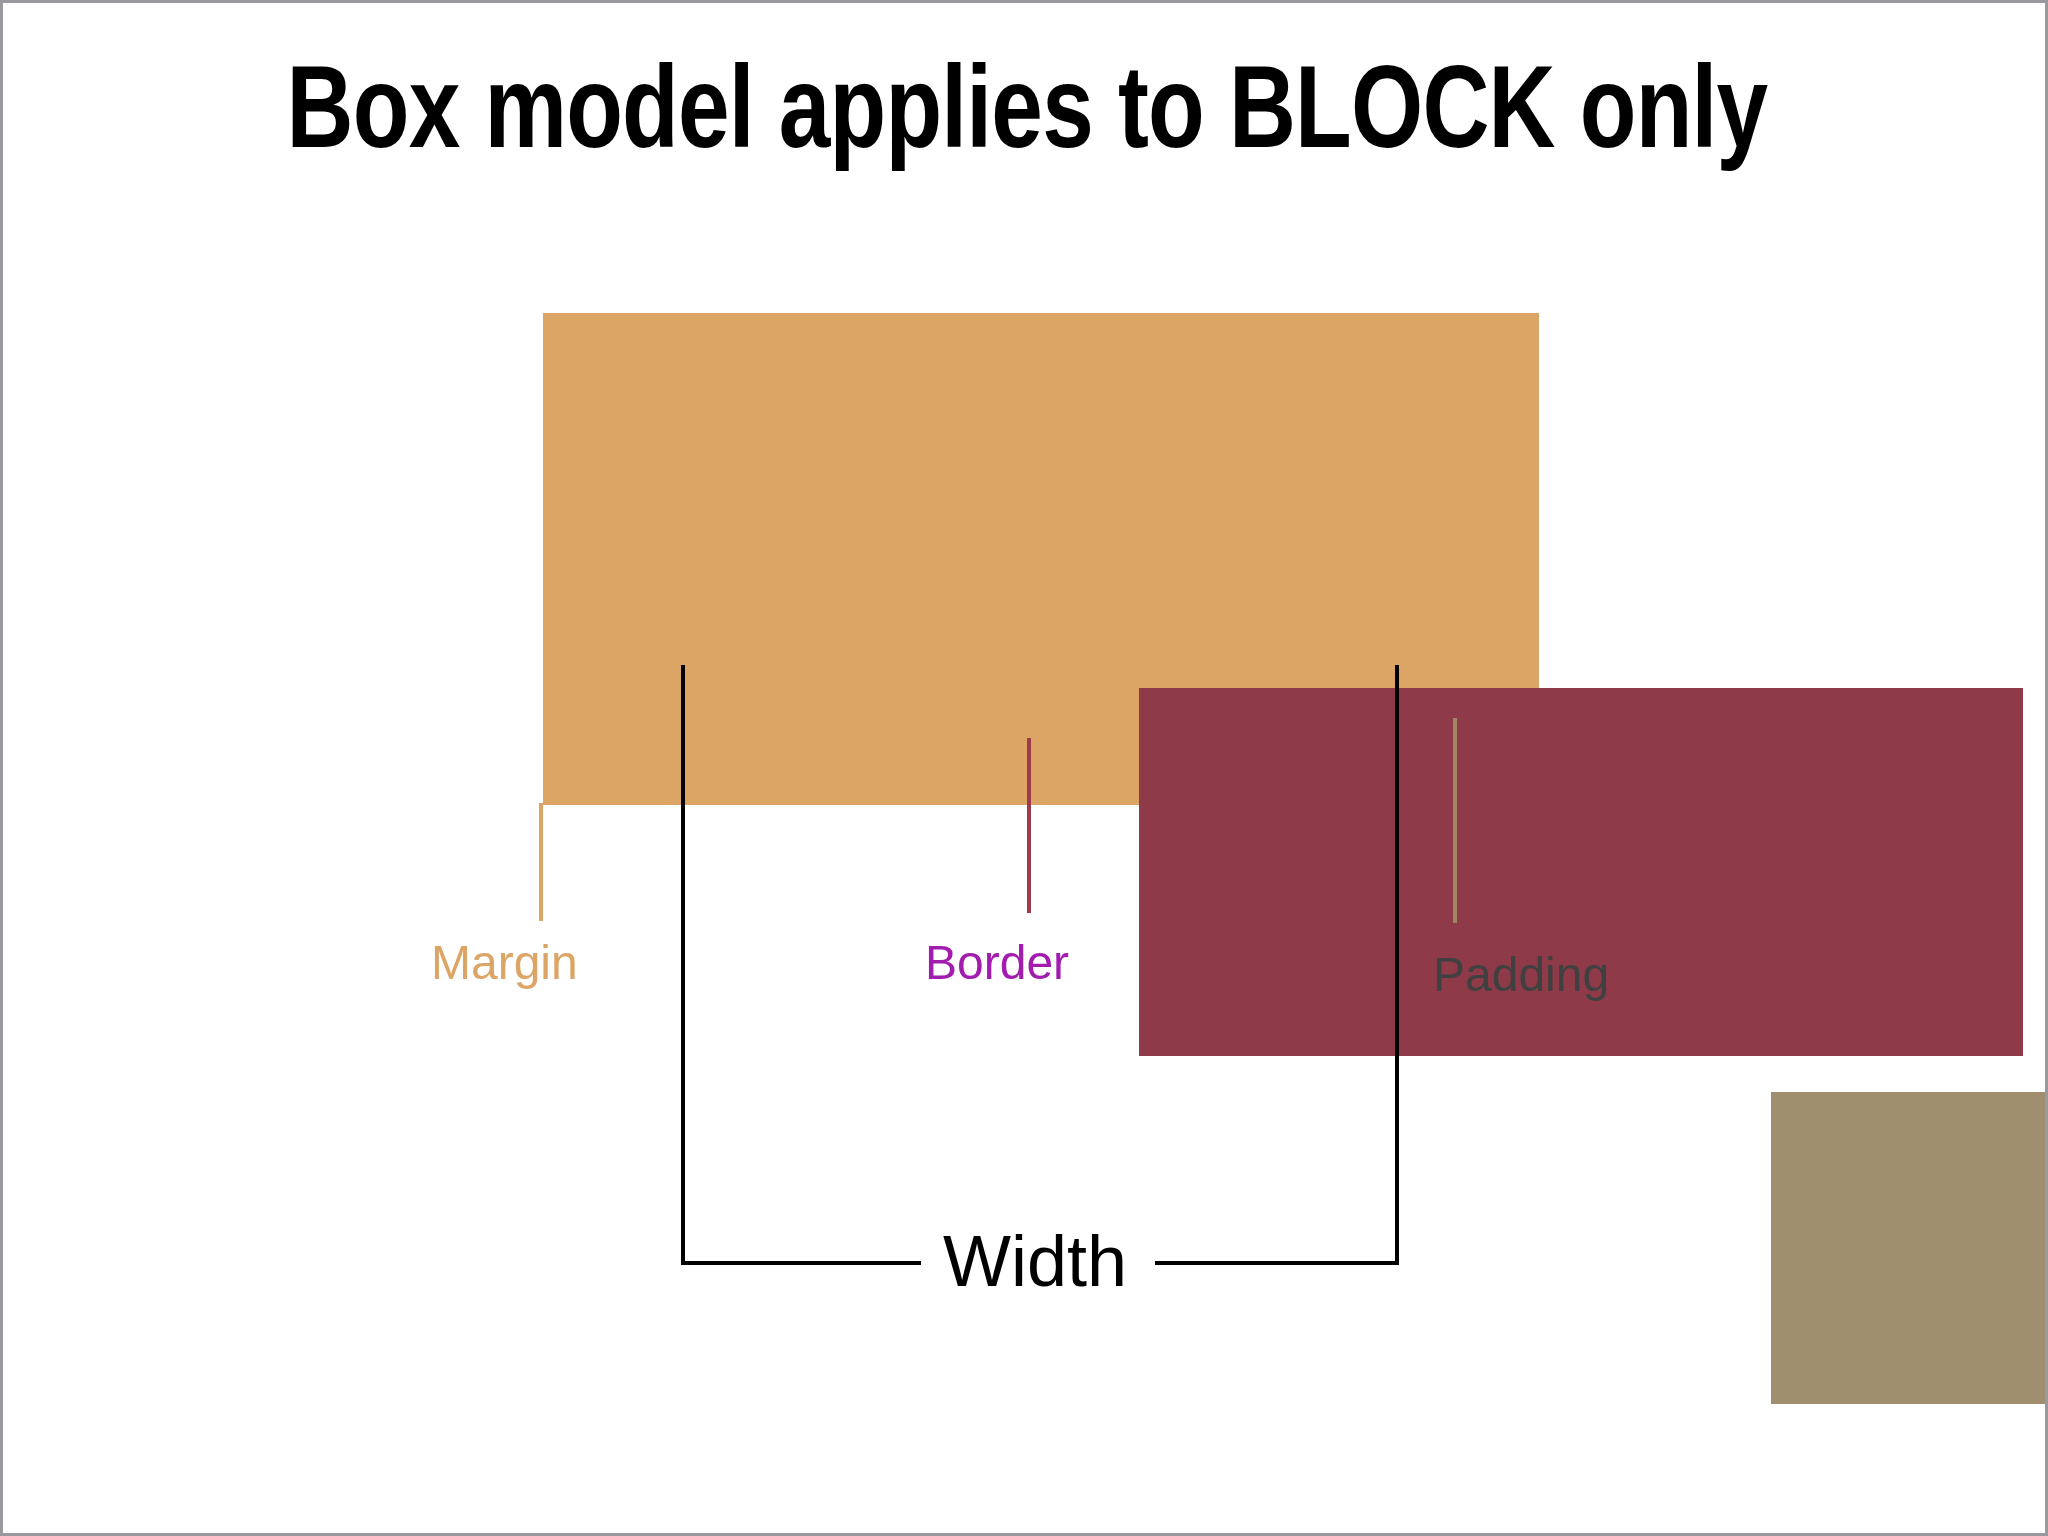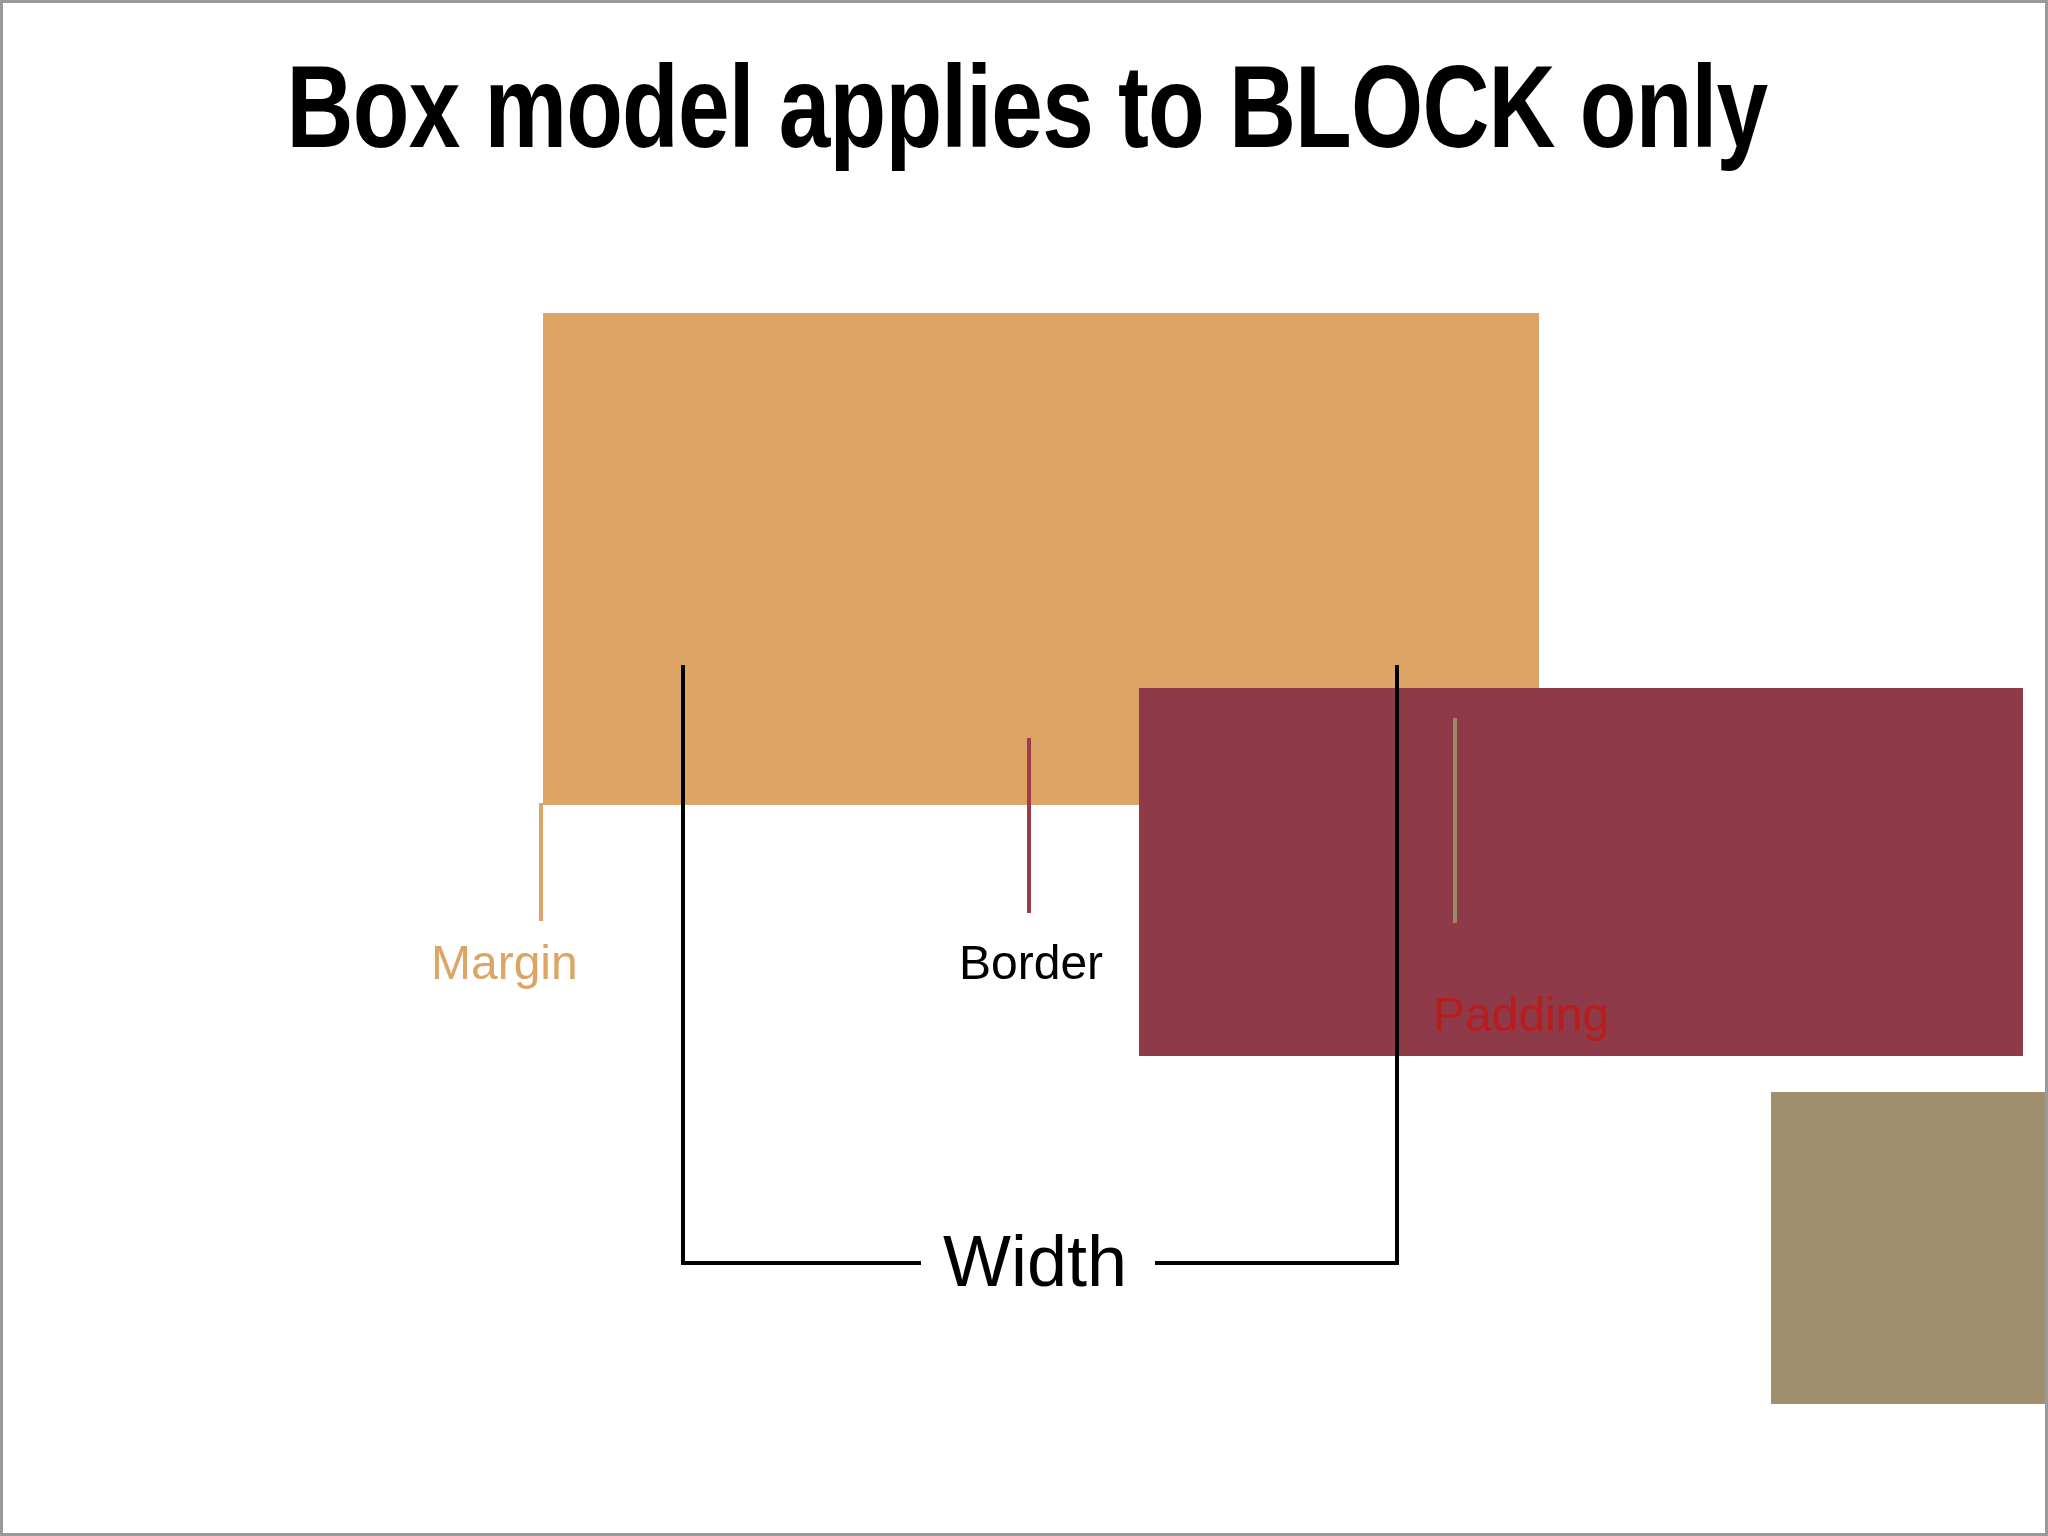--- a/index.html
+++ b/index.html
@@ -100,29 +100,28 @@
     font-size: 48px;
     line-height: 1;
     white-space: nowrap;
   }
   #label-margin {
     left: 428px;
     top: 936px;
     color: #dca566;
   }
   #label-border {
-    left: 956px;
+    left: 922px;
     top: 936px;
-    color: #000000;
+    color: #a21caf;
   }
   #label-padding {
     left: 1430px;
     top: 948px;
-    color: #b91c1c;
-    margin-top: 40px;
+    color: #404040;
   }
 
   
   #bracket {
     position: absolute;
     left: 678px;
     top: 662px;
     width: 718px;
     height: 600px;
   }

